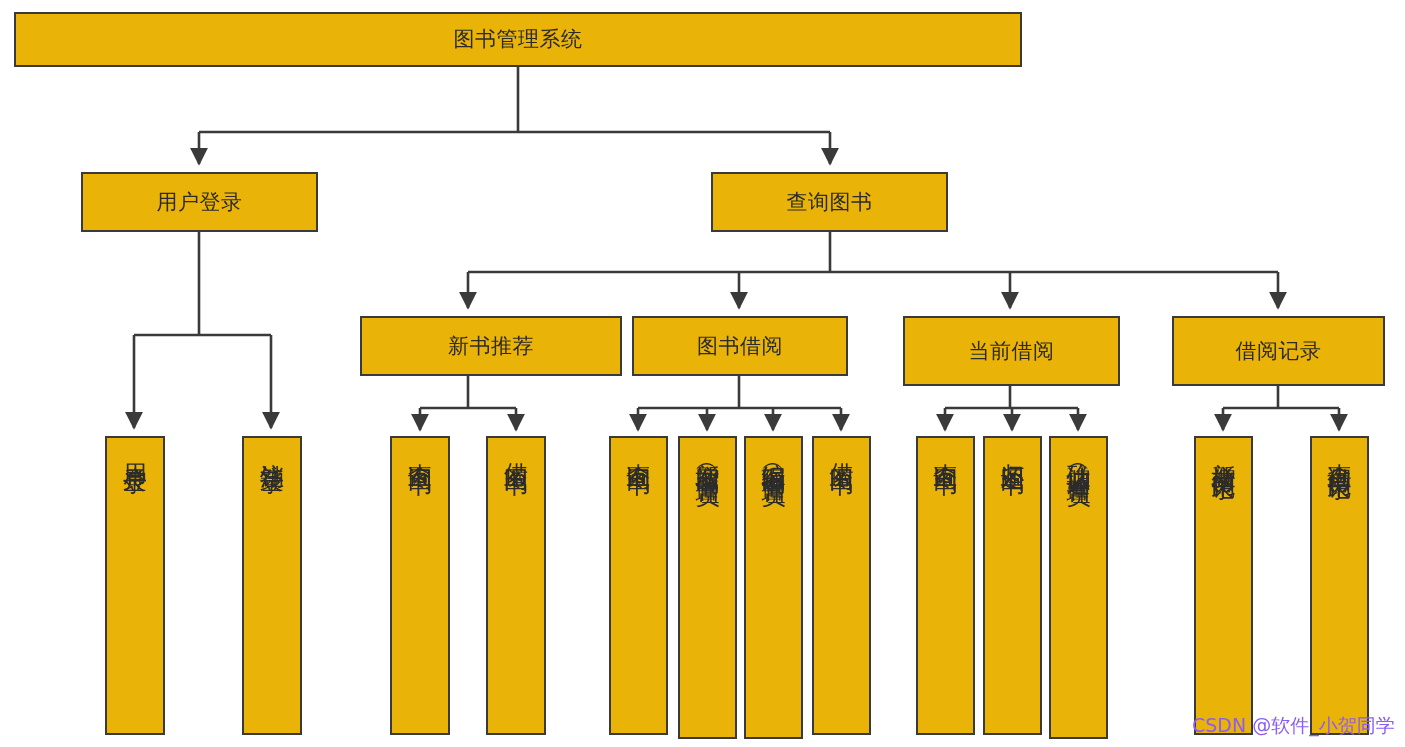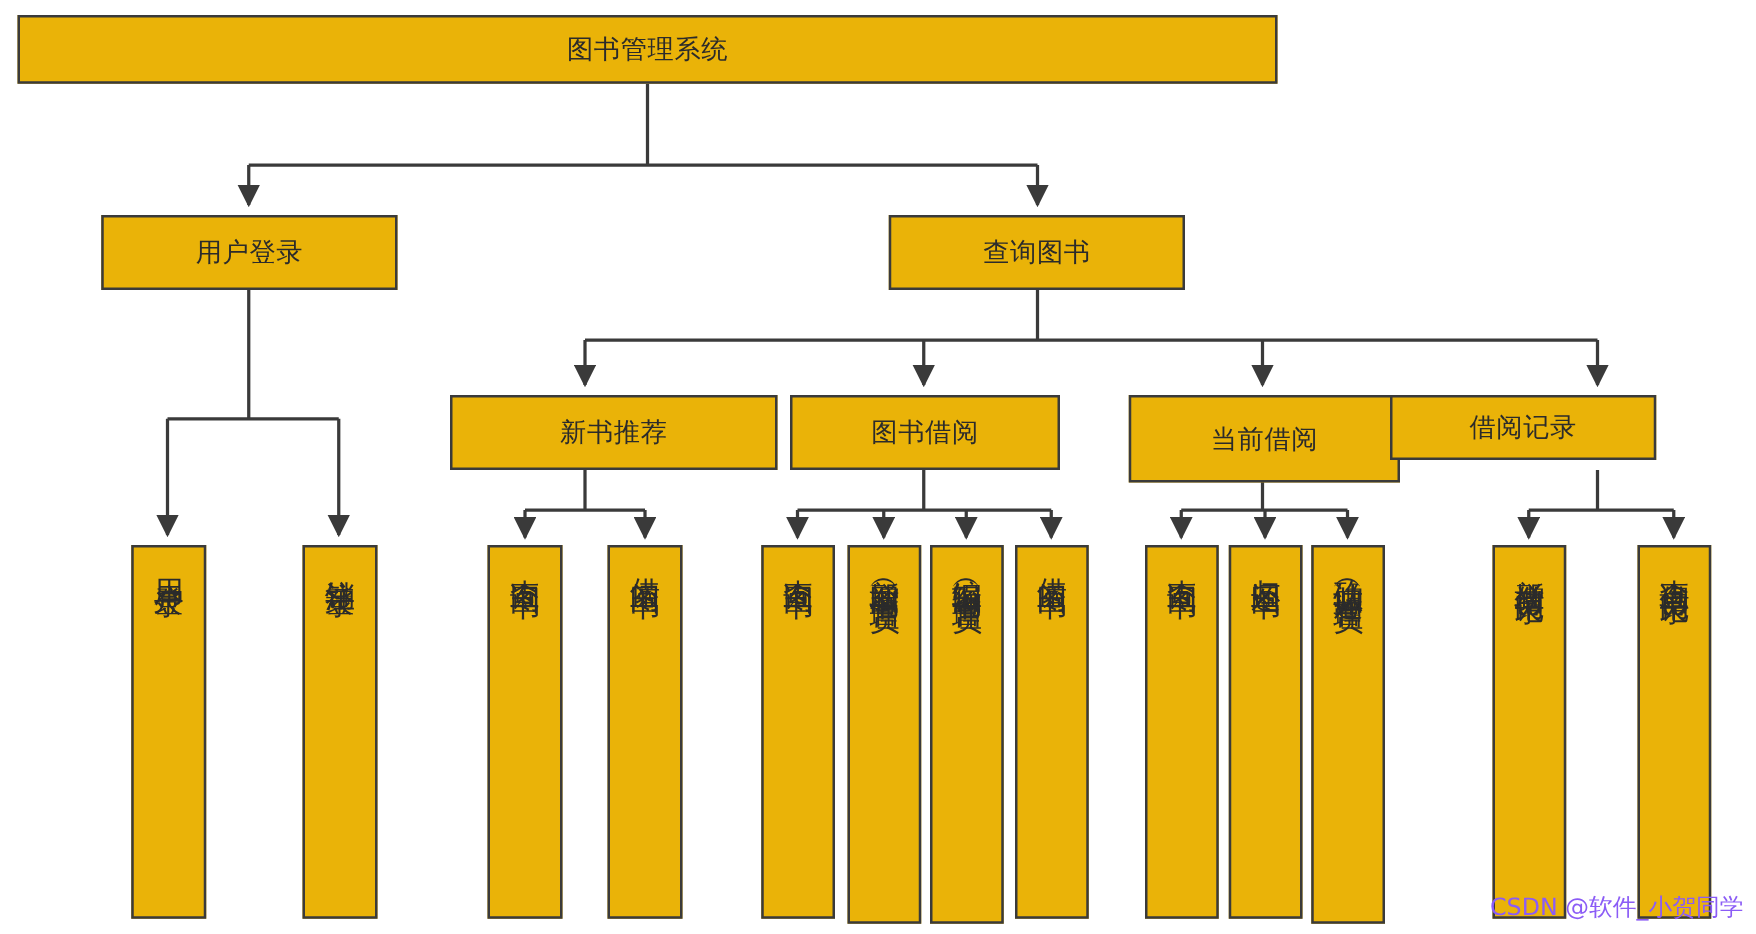--- a/index.html
+++ b/index.html
@@ -131,21 +131,21 @@
 
   <div class="node horiz" style="left:360px; top:316px; width:262px; height:60px;">
     <span class="label">新书推荐</span>
   </div>
   <div class="node horiz" style="left:632px; top:316px; width:216px; height:60px;">
     <span class="label">图书借阅</span>
   </div>
   <div class="node horiz" style="left:903px; top:316px; width:217px; height:70px;">
     <span class="label">当前借阅</span>
   </div>
-  <div class="node horiz" style="left:1112px; top:316px; width:213px; height:52px;">
+  <div class="node horiz" style="left:1172px; top:316px; width:213px; height:70px;">
     <span class="label">借阅记录</span>
   </div>
 
   <div class="node vert" style="left:105px; top:436px; width:60px; height:299px;">
     <span class="label">用户登录</span>
   </div>
   <div class="node vert" style="left:242px; top:436px; width:60px; height:299px;">
     <span class="label">注销登录</span>
   </div>
 

